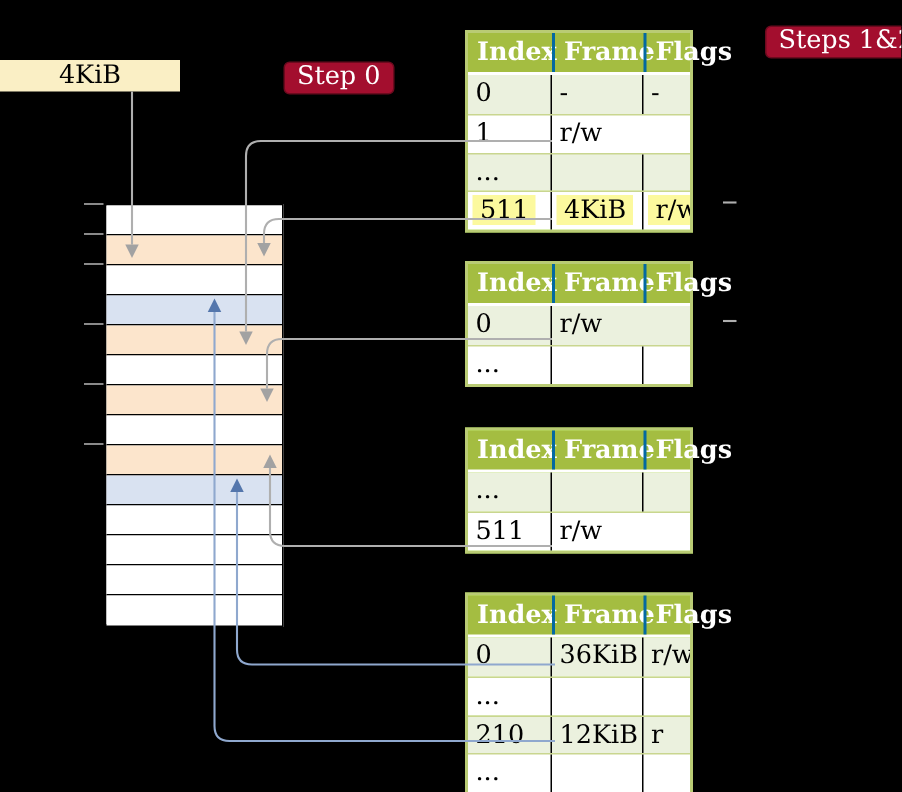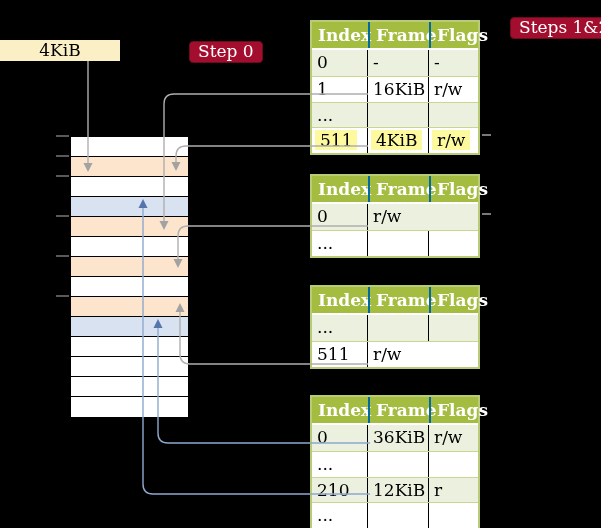--- a/index.html
+++ b/index.html
@@ -21,21 +21,21 @@
   
   #memcol{position:absolute;left:70px;top:136px;width:119px;height:282px;
           border:1px solid #000;box-sizing:border-box;background:#fff;}
   .mrow{height:20px;box-sizing:border-box;border-bottom:1px solid #000;}
   .mrow:last-child{border-bottom:none;height:19px;}
   .m-white{background:#ffffff;}
   .m-orange{background:#fce5cc;}
   .m-blue{background:#d9e2f1;}
 
   
-  .ptable{position:absolute;left:310px;width:170px;border:2px solid #b9cb74;
+  .ptable{position:absolute;left:310px;width:152px;border:2px solid #b9cb74;
           box-sizing:border-box;background:#bef264;}
   #table1{top:20px;} #table2{top:174px;} #table3{top:285px;} #table4{top:395px;}
   .thead{display:flex;height:28px;background:#a4bd41;color:#fff;font-weight:bold;
          border-bottom:2px solid #fff;box-sizing:border-box;}
   .th{line-height:26px;padding-left:6px;box-sizing:border-box;}
   .th + .th{border-left:2px solid #0369a1;}
   .trow{display:flex;height:25.8px;box-sizing:border-box;}
   .trow + .trow{border-top:1.4px solid #c9d68f;}
   .ptable .trow:nth-child(odd){background:#ffffff;}
   .ptable .trow:nth-child(even){background:#ebf1de;}
@@ -80,21 +80,20 @@
       <div class="th col-frame">Frame</div>
       <div class="th col-flags">Flags</div>
     </div>
     <div class="trow">
       <div class="td col-index">0</div>
       <div class="td col-frame">-</div>
       <div class="td col-flags">-</div>
     </div>
     <div class="trow">
       <div class="td col-index">1</div>
-      <div class="td col-frame">16KiB</div>
       <div class="td col-flags">r/w</div>
     </div>
     <div class="trow">
       <div class="td col-index">...</div>
       <div class="td col-frame"></div>
       <div class="td col-flags"></div>
     </div>
     <div class="trow">
       <div class="td col-index"><span class="hl">511</span></div>
       <div class="td col-frame"><span class="hl">4KiB</span></div>

